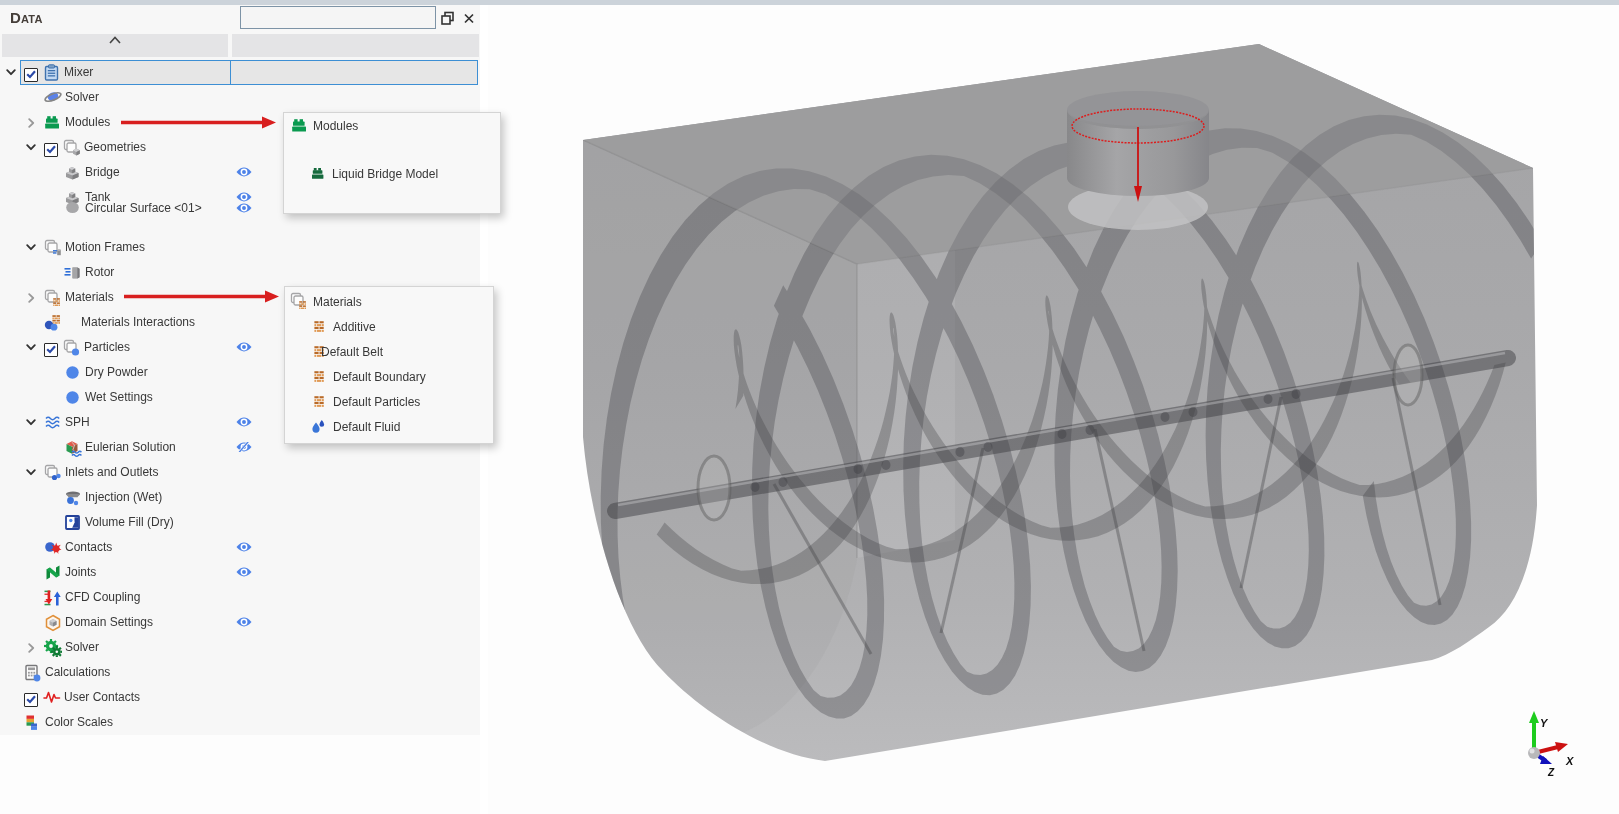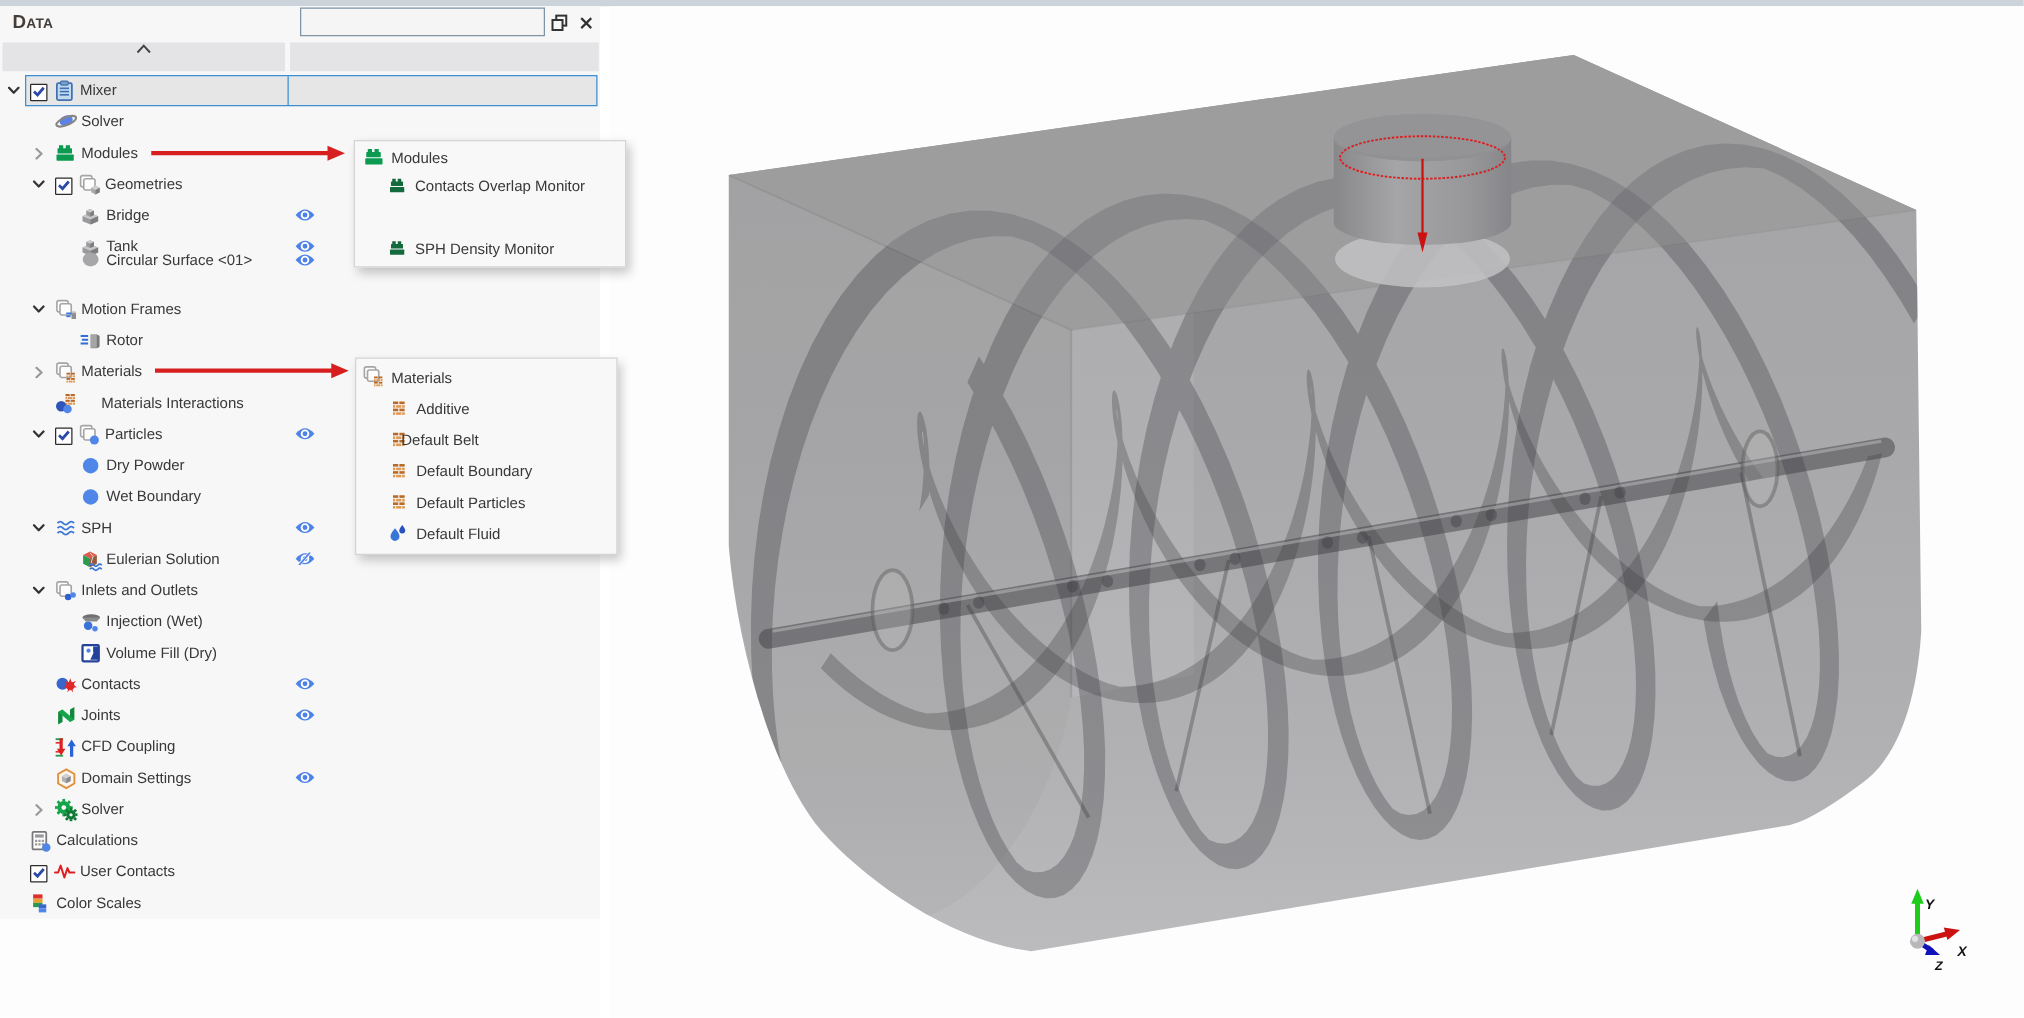--- a/index.html
+++ b/index.html
@@ -345,21 +345,21 @@
         </svg>
       </span>
       <span class="lbl" style="left:85px">Dry Powder</span>
     </div>
 <div class="row" style="top:384.5px">
       <span class="el" style="left:64px;top:4px">
         <svg width="17" height="17" viewBox="0 0 17 17">
           <circle cx="8.5" cy="8.5" r="6.2" fill="#4f86e8"></circle>
         </svg>
       </span>
-      <span class="lbl" style="left:85px">Wet Boundary</span>
+      <span class="lbl" style="left:85px">Wet Settings</span>
     </div>
 <div class="row" style="top:409.5px">
       <span class="el" style="left:26px;top:9px">
         <svg width="10" height="7" viewBox="0 0 10 7">
           <path d="M1.2 1.2 L5 5.2 L8.8 1.2" fill="none" stroke="#333" stroke-width="1.8" stroke-linecap="round" stroke-linejoin="round"></path>
         </svg>
       </span>
       <span class="el" style="left:44px;top:4px">
         <svg width="18" height="17" viewBox="0 0 18 17">
           <path d="M1 0 q2.2 -2.4 4.4 0 t4.4 0 t4.4 0" transform="translate(1 4.5)" fill="none" stroke="#3a76d8" stroke-width="1.5"></path>
@@ -583,41 +583,30 @@
       <span class="el" style="left:7px;top:4px">
         <svg width="17" height="17" viewBox="0 0 17 17">
           <rect x="3.2" y="2.2" width="3.4" height="3" fill="#0a9a50"></rect>
           <rect x="8.6" y="2.2" width="3.4" height="3" fill="#0a9a50"></rect>
           <rect x="2" y="4.6" width="11.6" height="4.2" rx="0.6" fill="#0a9a50"></rect>
           <rect x="1.2" y="9.6" width="13.8" height="5" rx="0.6" fill="#0a9a50"></rect>
         </svg>
       </span>
       <span class="plbl" style="left:29px">Modules</span>
     </div>
-    <div class="pitem" style="top:23px">
+    <div class="pitem" style="top:48px">
       <span class="el" style="left:27px;top:6px">
         <svg width="14" height="13" viewBox="0 0 12 13">
           <rect x="1.8" y="1" width="2.8" height="2.6" fill="#156a3d"></rect>
           <rect x="6.2" y="1" width="2.8" height="2.6" fill="#156a3d"></rect>
           <rect x="0.8" y="3.2" width="9.6" height="3.6" rx="0.5" fill="#156a3d"></rect>
           <rect x="0" y="7.6" width="11.4" height="4.2" rx="0.5" fill="#156a3d"></rect>
         </svg>
       </span>
-      <span class="plbl" style="left:48px">Contacts Overlap Monitor</span>
-    </div>
-    <div class="pitem" style="top:73px">
-      <span class="el" style="left:27px;top:6px">
-        <svg width="14" height="13" viewBox="0 0 12 13">
-          <rect x="1.8" y="1" width="2.8" height="2.6" fill="#156a3d"></rect>
-          <rect x="6.2" y="1" width="2.8" height="2.6" fill="#156a3d"></rect>
-          <rect x="0.8" y="3.2" width="9.6" height="3.6" rx="0.5" fill="#156a3d"></rect>
-          <rect x="0" y="7.6" width="11.4" height="4.2" rx="0.5" fill="#156a3d"></rect>
-        </svg>
-      </span>
-      <span class="plbl" style="left:48px">SPH Density Monitor</span>
+      <span class="plbl" style="left:48px">Liquid Bridge Model</span>
     </div>
   </div>
 <div class="popup" style="left:284px;top:286px;width:210px;height:158px">
     <div class="pitem" style="top:2px">
       <span class="el" style="left:5px;top:3px">
         <svg width="18" height="18" viewBox="0 0 18 18">
           <rect x="1.5" y="1.5" width="9" height="9" rx="1.5" fill="#fdfdfd" stroke="#a5a5a7" stroke-width="1.3"></rect>
           <rect x="4" y="4" width="9" height="9" rx="1.5" fill="#fdfdfd" stroke="#a5a5a7" stroke-width="1.3"></rect>
           <rect x="9.2" y="9.2" width="3.0" height="1.5" fill="#b96a28"></rect>
           <rect x="12.9" y="9.2" width="3.0" height="1.5" fill="#b96a28"></rect>

